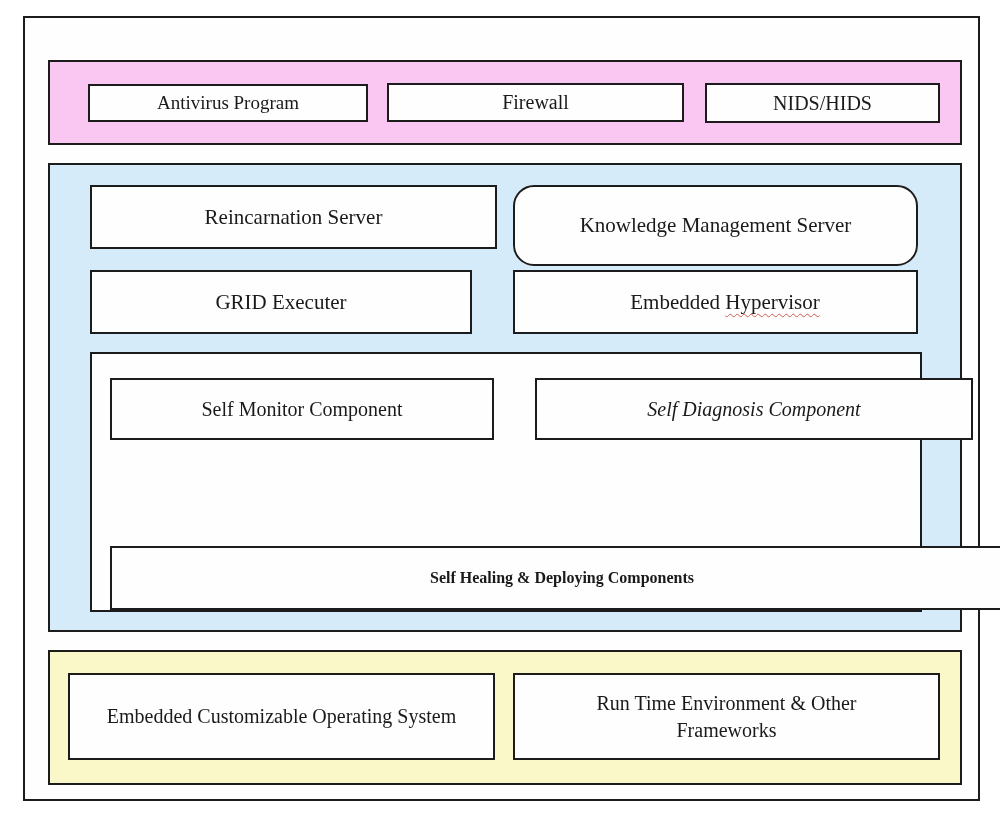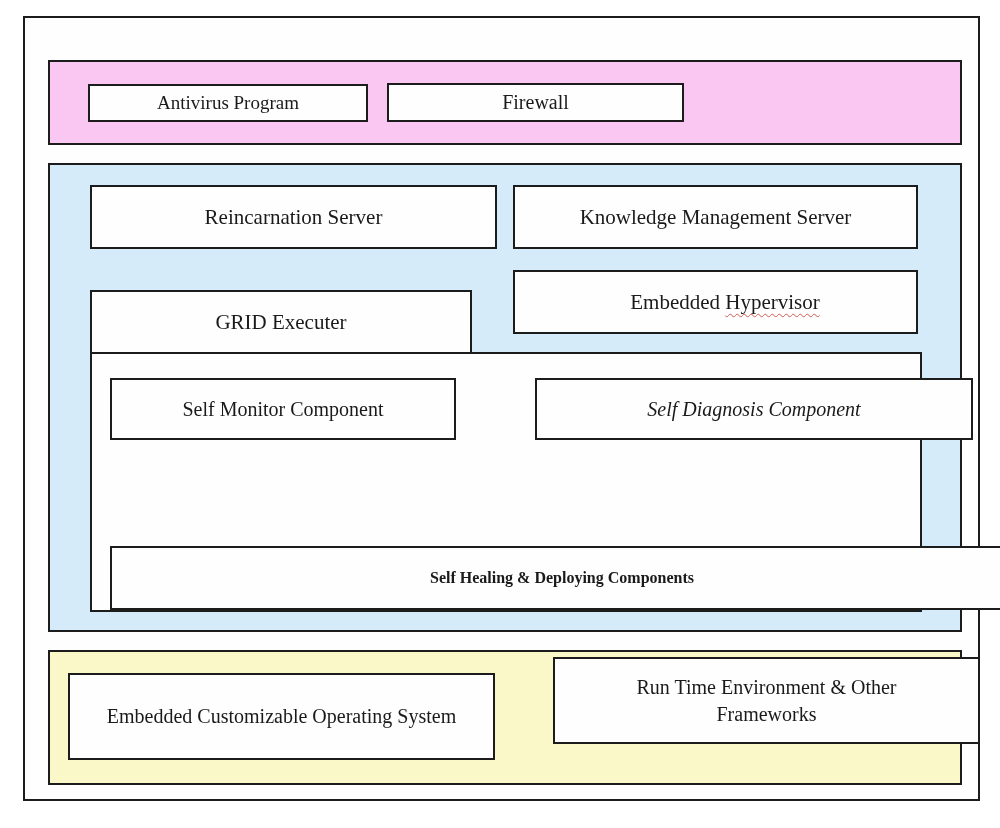--- a/index.html
+++ b/index.html
@@ -40,36 +40,36 @@
     text-align:center;
     font-size:20px;
     line-height:1.35;
   }
   
   .box-antivirus{left:88px;top:84px;width:280px;height:38px;font-size:19px;}
   .box-firewall{left:387px;top:83px;width:297px;height:39px;}
   .box-nids{left:705px;top:83px;width:235px;height:40px;}
   
   .box-reincarnation{left:90px;top:185px;width:407px;height:64px;font-size:21px;}
-  .box-knowledge{left:513px;top:185px;width:405px;height:64px;font-size:21px;}
-  .box-grid{left:90px;top:270px;width:382px;height:64px;font-size:21px;margin-top:20px;}
+  .box-knowledge{left:513px;top:185px;width:405px;height:81px;font-size:21px;border-radius:21px;}
+  .box-grid{left:90px;top:270px;width:382px;height:64px;font-size:21px;}
   .box-hypervisor{left:513px;top:270px;width:405px;height:64px;font-size:21px;padding-left:19px;}
   .self-group{
     left:90px;top:352px;width:832px;height:260px;
     border:2px solid var(--box-border);
     background:var(--box-bg);
   }
-  .box-self-monitor{left:110px;top:378px;width:346px;height:62px;}
+  .box-self-monitor{left:110px;top:378px;width:384px;height:62px;}
   .box-self-diagnosis{left:535px;top:378px;width:438px;height:62px;font-style:italic;}
   .box-self-adaptation{left:110px;top:463px;width:360px;height:61px;}
   .box-self-testing{left:535px;top:463px;width:362px;height:61px;}
   .box-self-healing{left:110px;top:546px;width:904px;height:64px;font-weight:bold;font-size:16px;}
   
   .box-ecos{left:68px;top:673px;width:427px;height:87px;}
-  .box-rte{left:513px;top:657px;width:427px;height:87px;margin-left:40px;}
+  .box-rte{left:513px;top:673px;width:427px;height:87px;}
   .wrap-label{display:inline-block;max-width:360px;}
   .misspelled{
     text-decoration-line:underline;
     text-decoration-style:wavy;
     text-decoration-color:var(--spellcheck-underline);
     text-decoration-thickness:1px;
     text-underline-offset:4px;
     text-decoration-skip-ink:none;
   }
 </style>
@@ -79,20 +79,23 @@
 <div class="page">
 
   <div class="abs outer-box"></div>
 
   <div class="abs band band-security"></div>
   <div class="abs node box-antivirus">
     <span>Antivirus Program</span>
   </div>
   <div class="abs node box-firewall">
     <span>Firewall</span>
+  </div>
+  <div class="abs node box-nids">
+    <span>NIDS/HIDS</span>
   </div>
 
   <div class="abs band band-middleware"></div>
   <div class="abs node box-reincarnation">
     <span>Reincarnation Server</span>
   </div>
   <div class="abs node box-knowledge">
     <span>Knowledge Management Server</span>
   </div>
   <div class="abs node box-grid">

